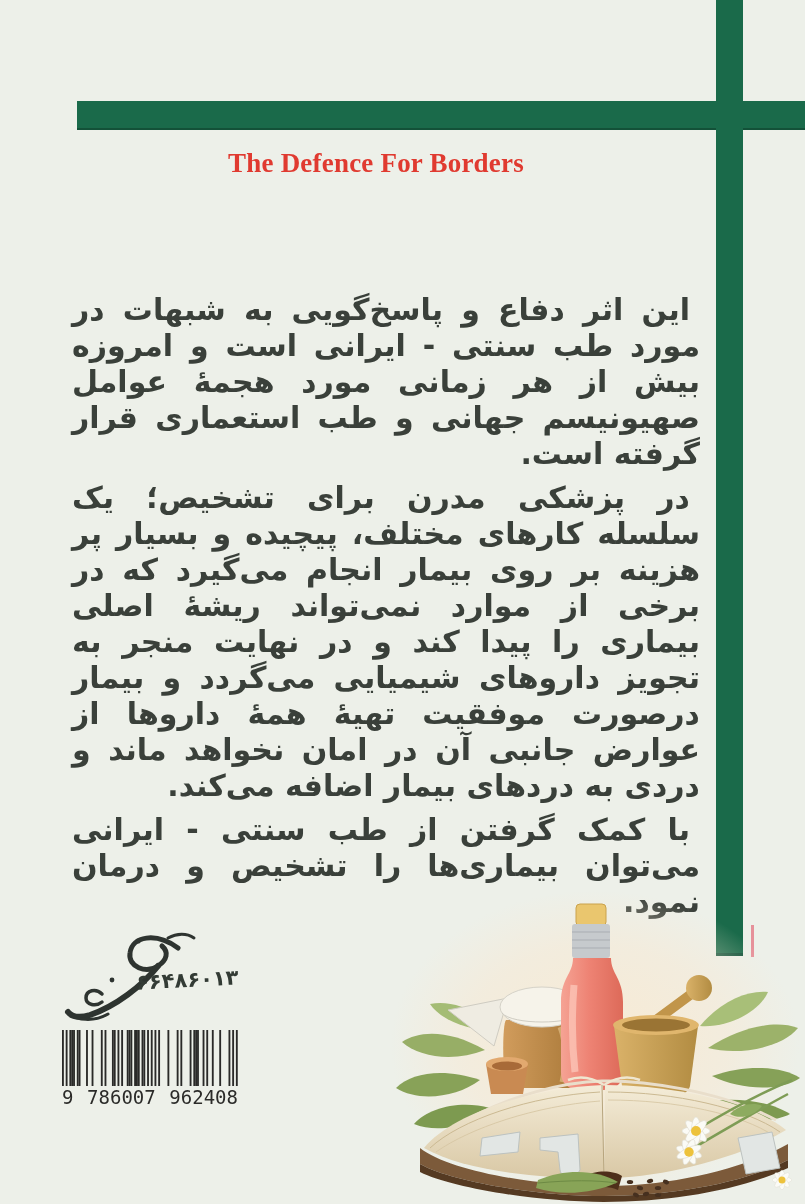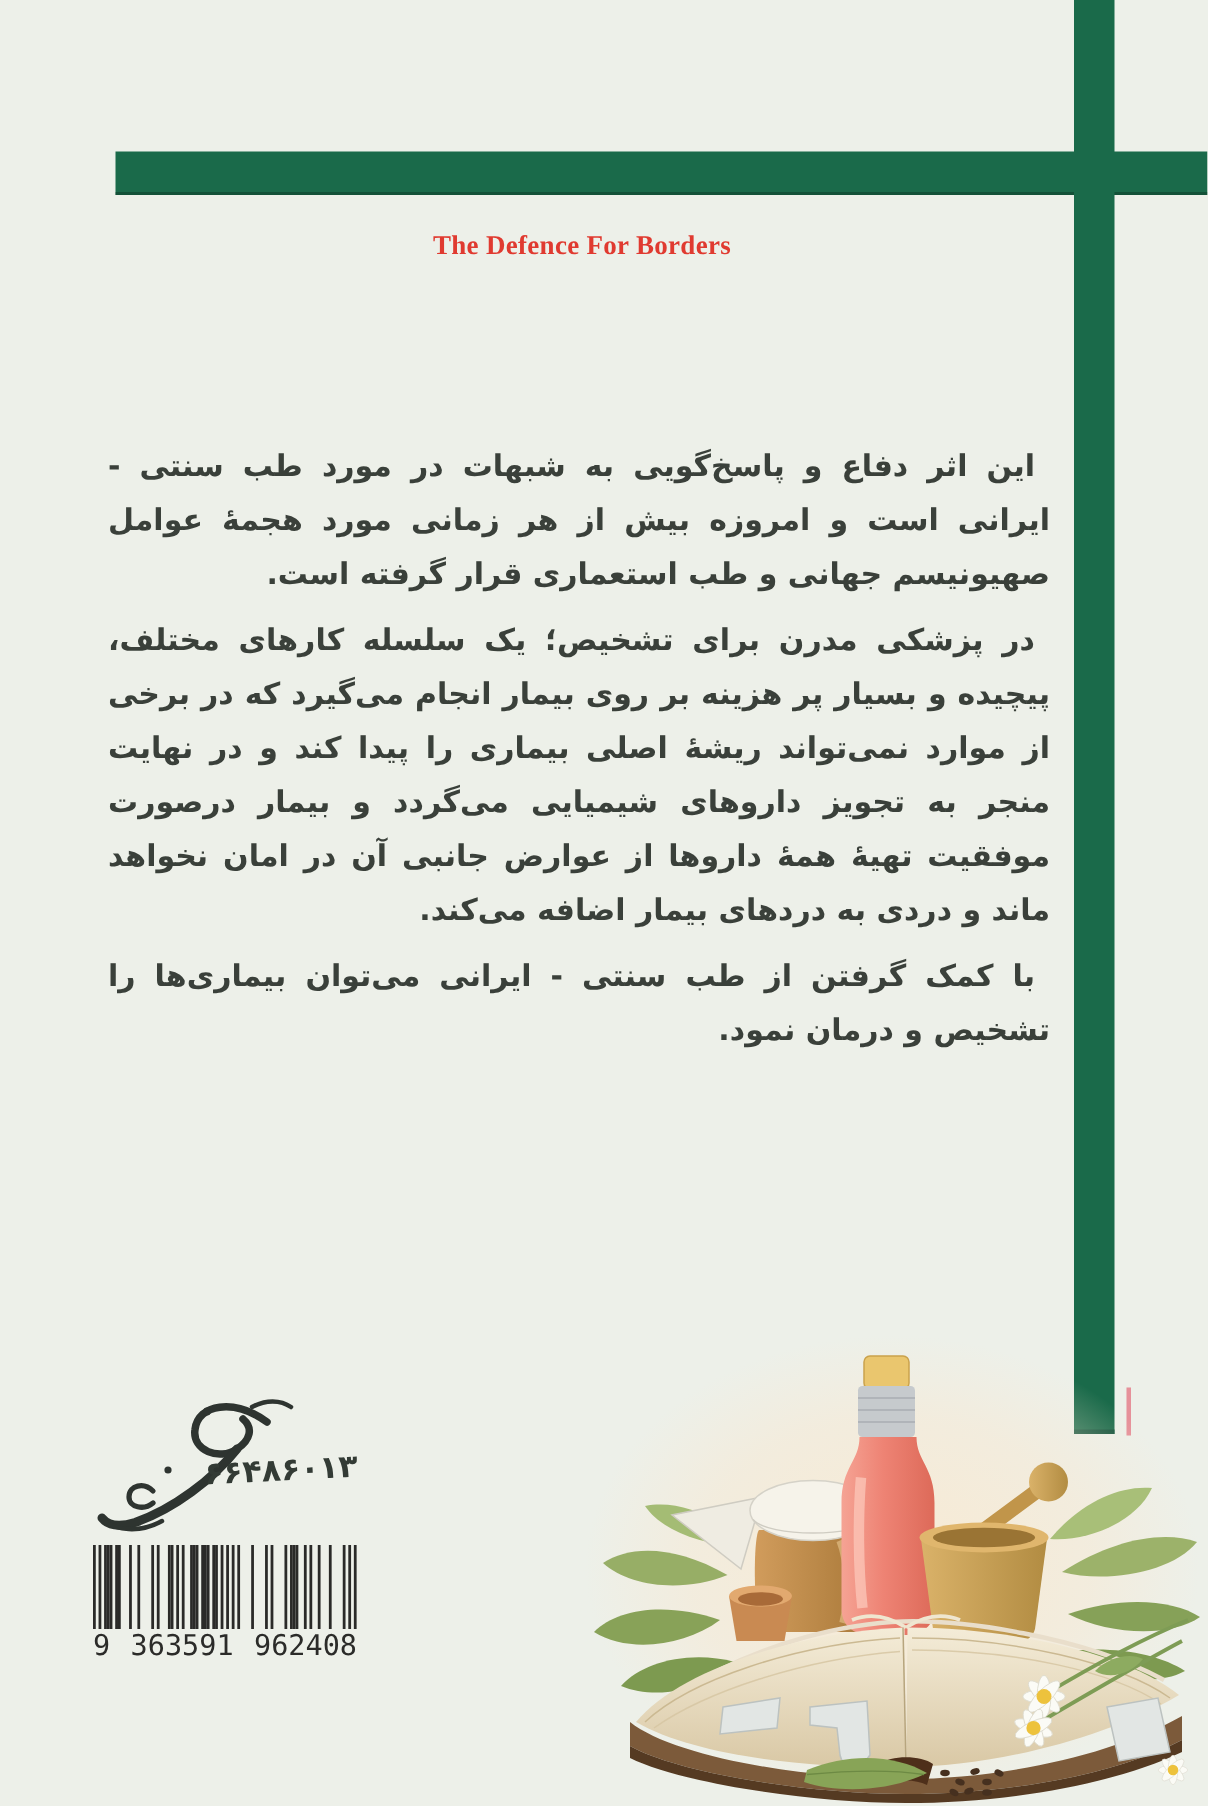--- a/index.html
+++ b/index.html
@@ -13,26 +13,26 @@
 
   
   .hbar{position:absolute;left:77px;top:101px;width:728px;height:29px;background:var(--green);
         border-bottom:2px solid rgba(10,50,35,.45);box-sizing:border-box;}
   .vbar{position:absolute;left:716px;top:0;width:27px;height:956px;background:var(--green);
         border-bottom:3px solid var(--green-dark);box-sizing:border-box;}
   .regmark{position:absolute;left:751px;top:925px;width:3px;height:32px;background:#e4808c;opacity:.85;}
 
   
   .title{position:absolute;top:149px;left:0;width:752px;text-align:center;color:var(--red);
-         font-family:"Liberation Serif",serif;font-weight:bold;font-size:18px;line-height:29px;
-         letter-spacing:.2px;padding-left:12px;}
+         font-family:"Liberation Serif",serif;font-weight:bold;font-size:27px;line-height:29px;
+         letter-spacing:.2px;}
 
   
   .body-text{position:absolute;top:292px;left:72px;width:628px;direction:rtl;
-             color:var(--ink);font-weight:bold;font-size:20px;line-height:36px;}
+             color:var(--ink);font-weight:bold;font-size:30px;line-height:36px;}
   .body-text p{margin:0 0 8px 0;text-align:justify;text-align-last:right;text-indent:10px;}
 
   
   .logo{position:absolute;left:50px;top:928px;width:200px;height:105px;}
   .phone{position:absolute;left:136px;top:968px;direction:ltr;color:#333b35;font-size:21px;
          font-weight:bold;letter-spacing:2px;transform:rotate(-3deg);}
 
   
   .barcode{position:absolute;left:60px;top:1030px;width:182px;}
   .barcode svg{display:block;}
@@ -114,21 +114,21 @@
         <rect x="142.60" y="0" width="1.85" height="56" fill="#2a2a28"></rect>
         <rect x="146.30" y="0" width="1.85" height="56" fill="#2a2a28"></rect>
         <rect x="151.85" y="0" width="1.85" height="56" fill="#2a2a28"></rect>
         <rect x="159.25" y="0" width="1.85" height="56" fill="#2a2a28"></rect>
         <rect x="168.50" y="0" width="1.85" height="56" fill="#2a2a28"></rect>
         <rect x="172.20" y="0" width="1.85" height="68" fill="#2a2a28"></rect>
         <rect x="175.90" y="0" width="1.85" height="68" fill="#2a2a28"></rect>
       </svg>
     <div class="barcode-digits">
       <span>9</span>
-      <span>363591</span>
+      <span>786007</span>
       <span>962408</span>
     </div>
   </div>
 
   <svg class="illus" viewBox="0 0 415 324">
     <defs>
       <radialGradient id="glow" cx="50%" cy="50%" r="50%">
         <stop offset="0%" stop-color="#f9ead2" stop-opacity="0.95"></stop>
         <stop offset="65%" stop-color="#f7e9d4" stop-opacity="0.55"></stop>
         <stop offset="100%" stop-color="#f7e9d4" stop-opacity="0"></stop>

